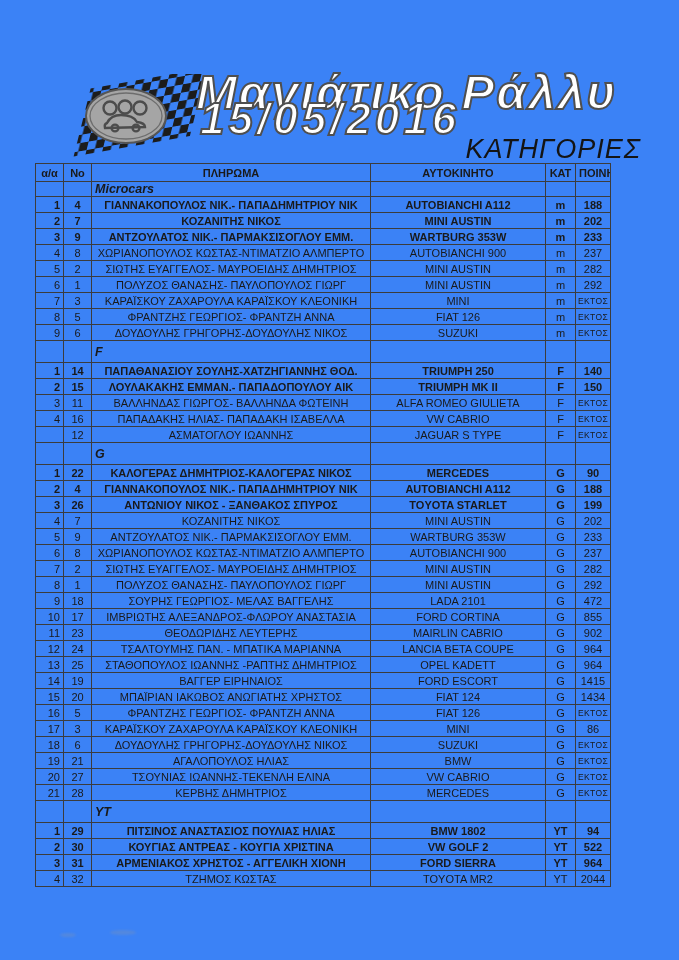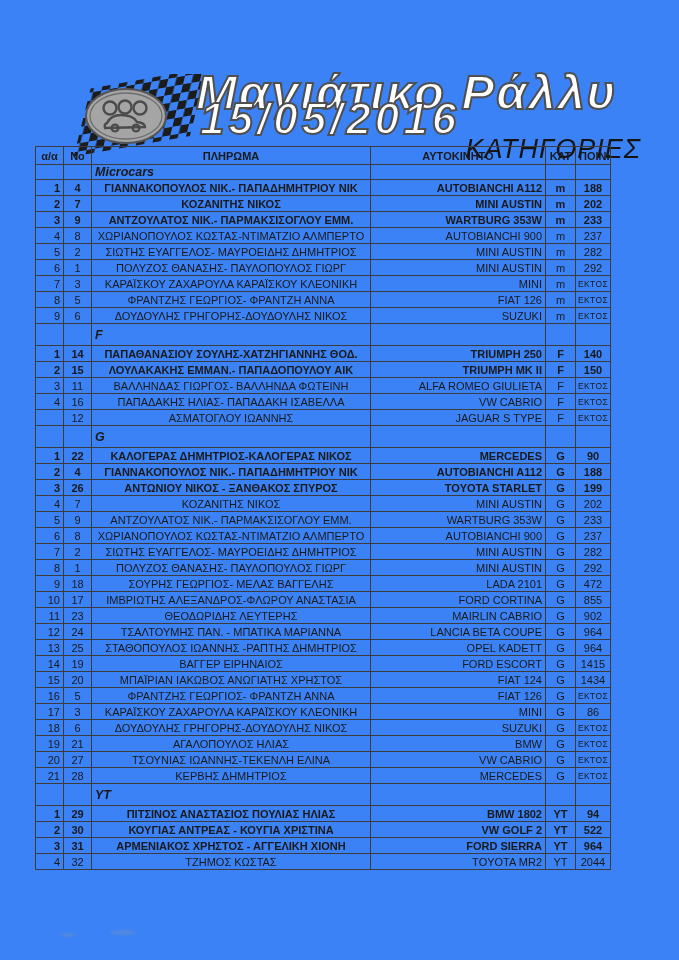--- a/index.html
+++ b/index.html
@@ -27,21 +27,21 @@
     color:#ffffff;-webkit-text-stroke:2px #4f4f4f;
     text-shadow:0 0 1px #777;
   }
   .subtitle{
     position:absolute;right:38px;top:134px;
     font-size:27px;font-weight:normal;font-style:italic;
     letter-spacing:1px;color:#141414;white-space:nowrap;
   }
   
   table.results{
-    position:absolute;left:35px;top:146px;width:575px;
+    position:absolute;left:35px;top:163px;width:575px;
     border-collapse:collapse;table-layout:fixed;
     font-size:11px;
   }
   table.results col.c1{width:28px;}
   table.results col.c2{width:28px;}
   table.results col.c3{width:279px;}
   table.results col.c4{width:175px;}
   table.results col.c5{width:30px;}
   table.results col.c6{width:35px;}
   table.results th, table.results td{
@@ -50,21 +50,21 @@
     white-space:nowrap;overflow:hidden;
     line-height:14px;
   }
   table.results thead tr{height:18px;}
   table.results th{font-weight:bold;text-align:center;font-size:11px;}
   tr.data-row{height:16px;}
   tr.data-row.bold{font-weight:bold;}
   td.cell-aa{text-align:right;padding-right:4px;}
   td.cell-no{text-align:center;padding:0 1px;}
   td.cell-crew{text-align:center;}
-  td.cell-car{text-align:right;}
+  td.cell-car{text-align:center;}
   td.cell-cat{text-align:center;}
   td.cell-pen{text-align:center;padding-right:4px;}
   td.cell-pen.ektos{font-size:8.5px;text-align:center;letter-spacing:.4px;padding:0 1px;margin-top:48px;}
   tr.section-row{height:22px;}
   tr.section-row.first{height:15px;}
   td.section-label{
     text-align:left;font-style:italic;font-weight:bold;font-size:12.5px;
   }
   
   .smudge{position:absolute;background:#9a9a9a;opacity:.25;border-radius:50%;filter:blur(1px);}

